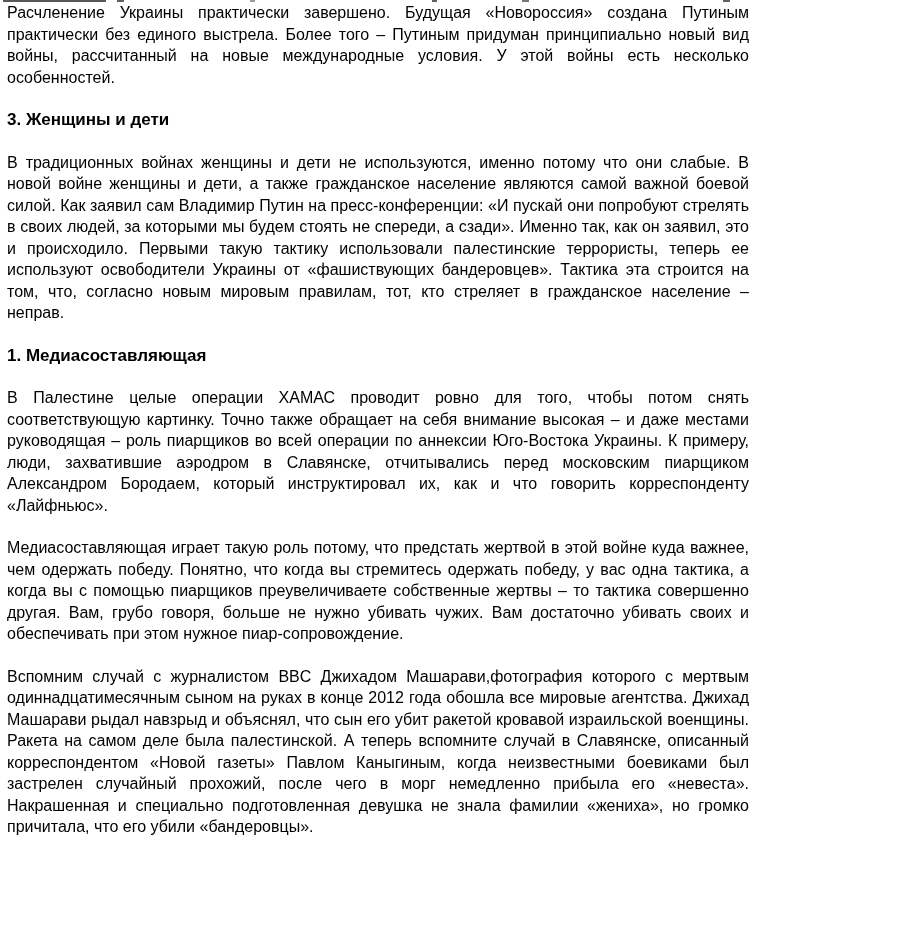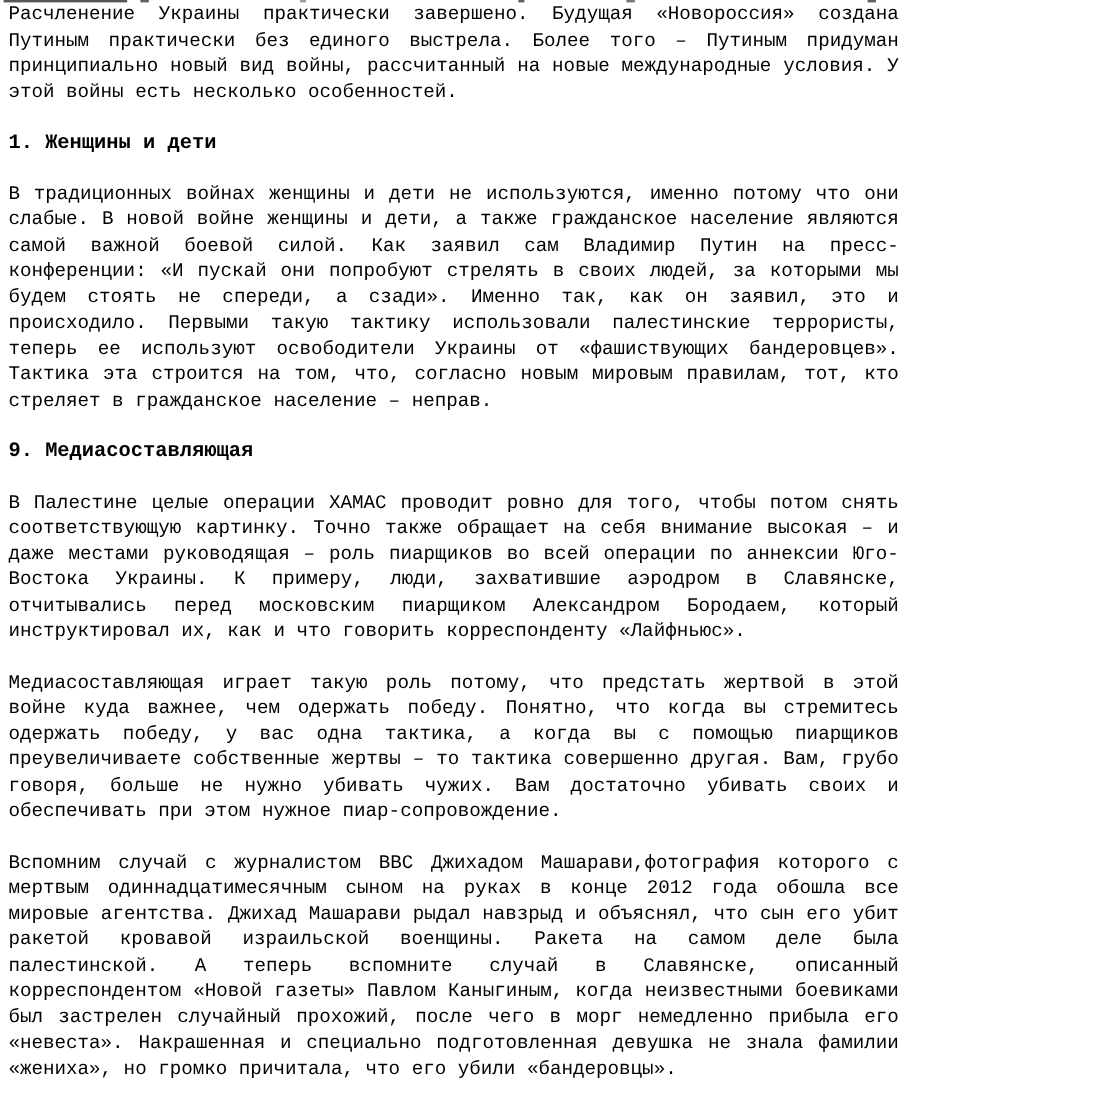--- a/index.html
+++ b/index.html
@@ -8,21 +8,21 @@
     background: #ffffff;
   }
   .page {
     position: relative;
     width: 758px;
     min-height: 929px;
     box-sizing: border-box;
     padding: 2px 9px 7px 7px;
     background: #ffffff;
     color: #000000;
-    font-family: Liberation Mono, monospace;
+    font-family: Liberation Sans, sans-serif;
     font-size: 16px;
     line-height: 21.5px;
     overflow: hidden;
   }
   .page p {
     margin: 0 0 21px 0;
     text-align: justify;
   }
   .page p:last-child {
     margin-bottom: 12px;
@@ -64,25 +64,25 @@
     <span></span>
     <span></span>
     <span></span>
     <span></span>
     <span></span>
     <span></span>
   </div>
 
   <p>Расчленение Украины практически завершено. Будущая «Новороссия» создана Путиным практически без единого выстрела. Более того – Путиным придуман принципиально новый вид войны, рассчитанный на новые международные условия. У этой войны есть несколько особенностей.</p>
 
-  <h2>1. Женщины и дети</h2>
+  <h2>3. Женщины и дети</h2>
 
   <p>В традиционных войнах женщины и дети не используются, именно потому что они слабые. В новой войне женщины и дети, а также гражданское население являются самой важной боевой силой. Как заявил сам Владимир Путин на пресс-конференции: «И пускай они попробуют стрелять в своих людей, за которыми мы будем стоять не спереди, а сзади». Именно так, как он заявил, это и происходило. Первыми такую тактику использовали палестинские террористы, теперь ее используют освободители Украины от «фашиствующих бандеровцев». Тактика эта строится на том, что, согласно новым мировым правилам, тот, кто стреляет в гражданское население – неправ.</p>
 
-  <h2>9. Медиасоставляющая</h2>
+  <h2>1. Медиасоставляющая</h2>
 
 
   <p>В Палестине целые операции ХАМАС проводит ровно для того, чтобы потом снять соответствующую картинку. Точно также обращает на себя внимание высокая – и даже местами руководящая – роль пиарщиков во всей операции по аннексии Юго-Востока Украины. К примеру, люди, захватившие аэродром в Славянске, отчитывались перед московским пиарщиком Александром Бородаем, который инструктировал их, как и что говорить корреспонденту «Лайфньюс».</p>
 
   <p>Медиасоставляющая играет такую роль потому, что предстать жертвой в этой войне куда важнее, чем одержать победу. Понятно, что когда вы стремитесь одержать победу, у вас одна тактика, а когда вы с помощью пиарщиков преувеличиваете собственные жертвы – то тактика совершенно другая. Вам, грубо говоря, больше не нужно убивать чужих. Вам достаточно убивать своих и обеспечивать при этом нужное пиар-сопровождение.</p>
 
   <p>Вспомним случай с журналистом BBC Джихадом Машарави,фотография которого с мертвым одиннадцатимесячным сыном на руках в конце 2012 года обошла все мировые агентства. Джихад Машарави рыдал навзрыд и объяснял, что сын его убит ракетой кровавой израильской военщины. Ракета на самом деле была палестинской. А теперь вспомните случай в Славянске, описанный корреспондентом «Новой газеты» Павлом Каныгиным, когда неизвестными боевиками был застрелен случайный прохожий, после чего в морг немедленно прибыла его «невеста». Накрашенная и специально подготовленная девушка не знала фамилии «жениха», но громко причитала, что его убили «бандеровцы».</p>
 
 </div>
 

